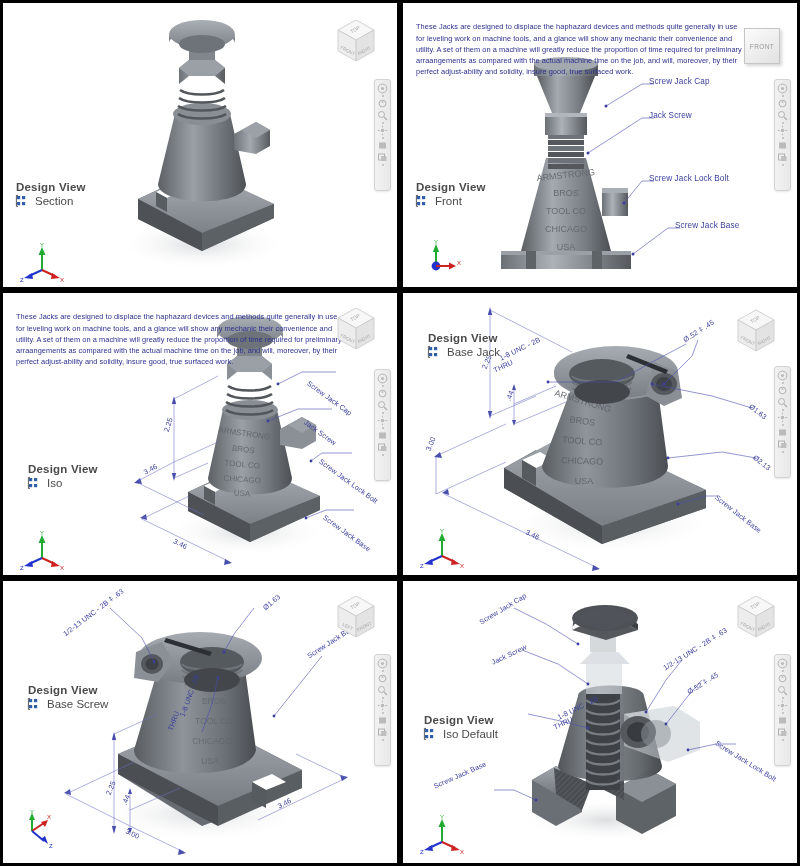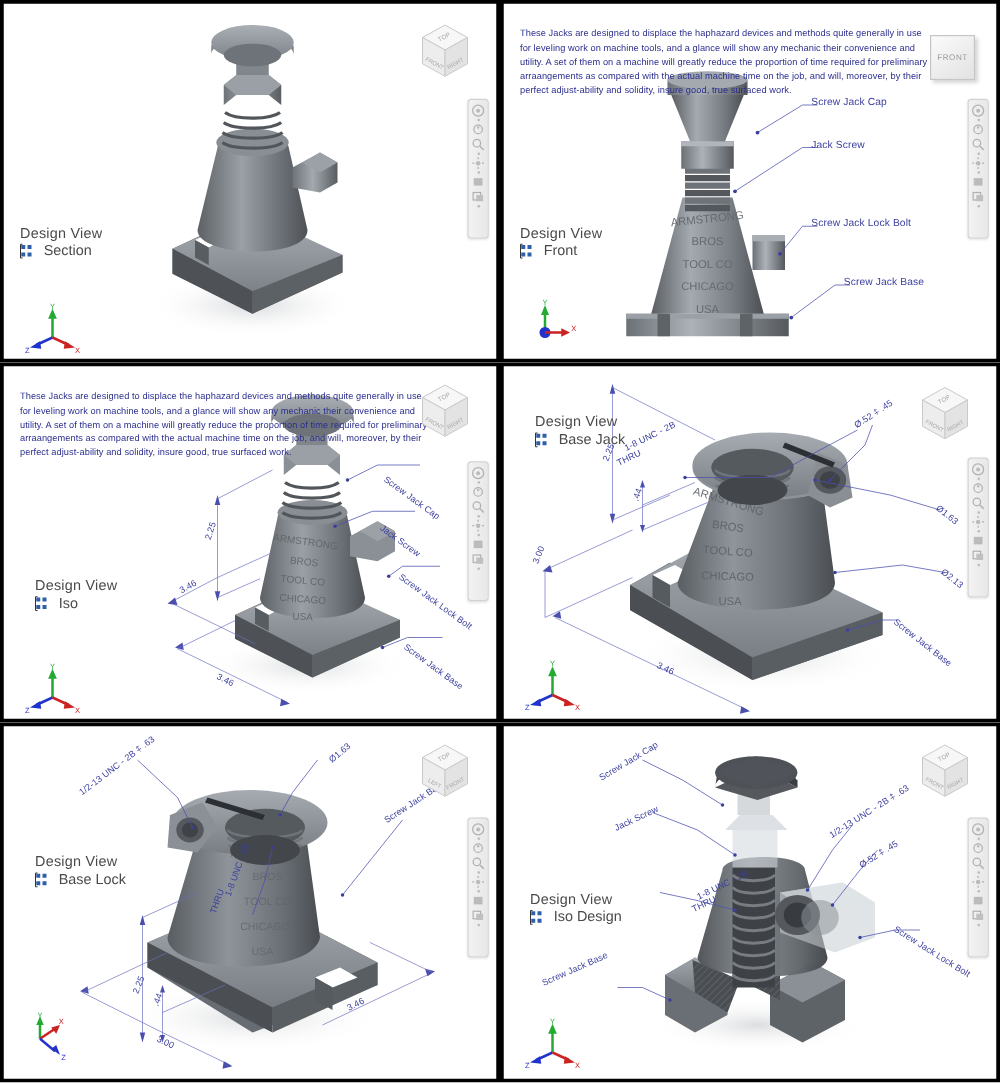--- a/index.html
+++ b/index.html
@@ -34,21 +34,21 @@
     color:#2c2f8f;
     letter-spacing:0.05px;
   }
 
   
   .dv{
     position:absolute;
     color:#5a5a5a;
     text-shadow:0.7px 0.7px 0.6px rgba(255,255,255,.95);
   }
-  .dv .dv-title{font-size:11.5px;color:#4a4a4a;letter-spacing:.2px;}
+  .dv .dv-title{font-size:11.5px;color:#4a4a4a;letter-spacing:.2px;font-weight:bold;}
   .dv .dv-row{display:flex;align-items:center;gap:5px;margin-top:2px;}
   .dv .dv-name{font-size:11.5px;color:#4a4a4a;}
   .browser-ico{width:14px;height:12px;flex:0 0 auto;}
 
   
   .triad{position:absolute;width:48px;height:42px;}
 
   
   .viewcube{position:absolute;width:56px;height:54px;}
   .vc-flat{
@@ -769,21 +769,21 @@
       <div class="dv" style="left:22px;top:100px;">
         <div class="dv-title">Design View</div>
         <div class="dv-row">
           <svg class="browser-ico" viewBox="0 0 14 12">
             <rect x="1" y="1" width="3.2" height="3.2" fill="#2f5fa8"></rect>
               <rect x="6" y="1" width="3.2" height="3.2" fill="#2f5fa8"></rect>
             <rect x="1" y="7" width="3.2" height="3.2" fill="#2f5fa8"></rect>
               <rect x="6" y="7" width="3.2" height="3.2" fill="#2f5fa8"></rect>
             <path d="M0.4 0.4 L0.4 11.4 M0.4 0.4 L2 0.4 M0.4 11.4 L2 11.4" stroke="#333" stroke-width=".8" fill="none"></path>
           </svg>
-          <span class="dv-name">Base Lock</span>
+          <span class="dv-name">Base Screw</span>
         </div>
       </div>
 
       <svg class="triad" style="left:10px;top:225px;" viewBox="0 0 48 42">
         <line x1="16" y1="22" x2="16" y2="8" stroke="#22aa33" stroke-width="2"></line>
         <polygon points="16,4 13,11 19,11" fill="#22aa33"></polygon>
         <text x="14" y="5" font-size="6" fill="#22aa33" font-family="Liberation Sans, sans-serif">Y</text>
         <line x1="16" y1="22" x2="28" y2="14" stroke="#cc2222" stroke-width="2"></line>
         <polygon points="32,11 25,13 29,18" fill="#cc2222"></polygon>
         <text x="31" y="10" font-size="6" fill="#cc2222" font-family="Liberation Sans, sans-serif">X</text>
@@ -931,21 +931,21 @@
       <div class="dv" style="left:18px;top:130px;">
         <div class="dv-title">Design View</div>
         <div class="dv-row">
           <svg class="browser-ico" viewBox="0 0 14 12">
             <rect x="1" y="1" width="3.2" height="3.2" fill="#2f5fa8"></rect>
               <rect x="6" y="1" width="3.2" height="3.2" fill="#2f5fa8"></rect>
             <rect x="1" y="7" width="3.2" height="3.2" fill="#2f5fa8"></rect>
               <rect x="6" y="7" width="3.2" height="3.2" fill="#2f5fa8"></rect>
             <path d="M0.4 0.4 L0.4 11.4 M0.4 0.4 L2 0.4 M0.4 11.4 L2 11.4" stroke="#333" stroke-width=".8" fill="none"></path>
           </svg>
-          <span class="dv-name">Iso Design</span>
+          <span class="dv-name">Iso Default</span>
         </div>
       </div>
 
       <svg class="triad" style="left:12px;top:230px;" viewBox="0 0 48 42">
         <line x1="24" y1="28" x2="24" y2="10" stroke="#22aa33" stroke-width="2"></line>
         <polygon points="24,5 20.5,13 27.5,13" fill="#22aa33"></polygon>
         <text x="22" y="5" font-size="6" fill="#22aa33" font-family="Liberation Sans, sans-serif">Y</text>
         <line x1="24" y1="28" x2="11" y2="34" stroke="#2233cc" stroke-width="2"></line>
         <polygon points="6,36 14,31 15,37" fill="#2233cc"></polygon>
         <text x="2" y="40" font-size="6" fill="#2233cc" font-family="Liberation Sans, sans-serif">Z</text>

